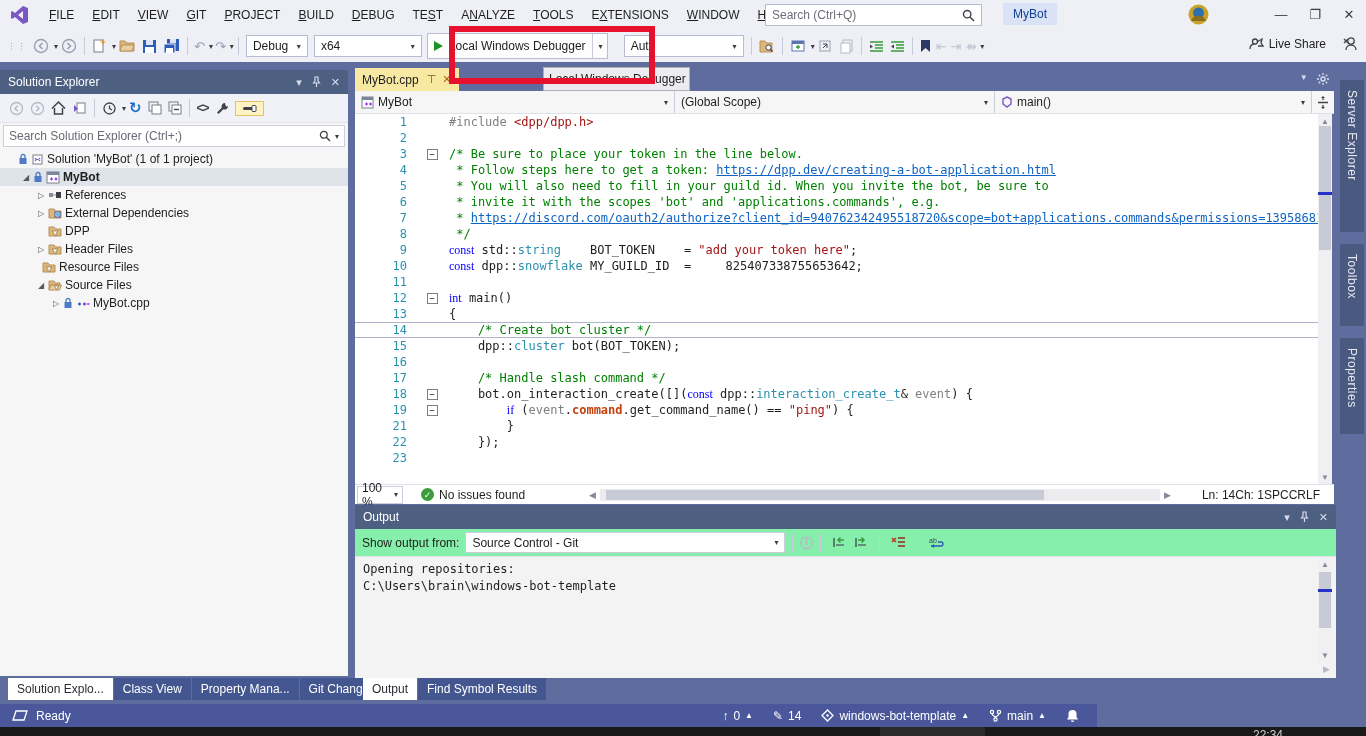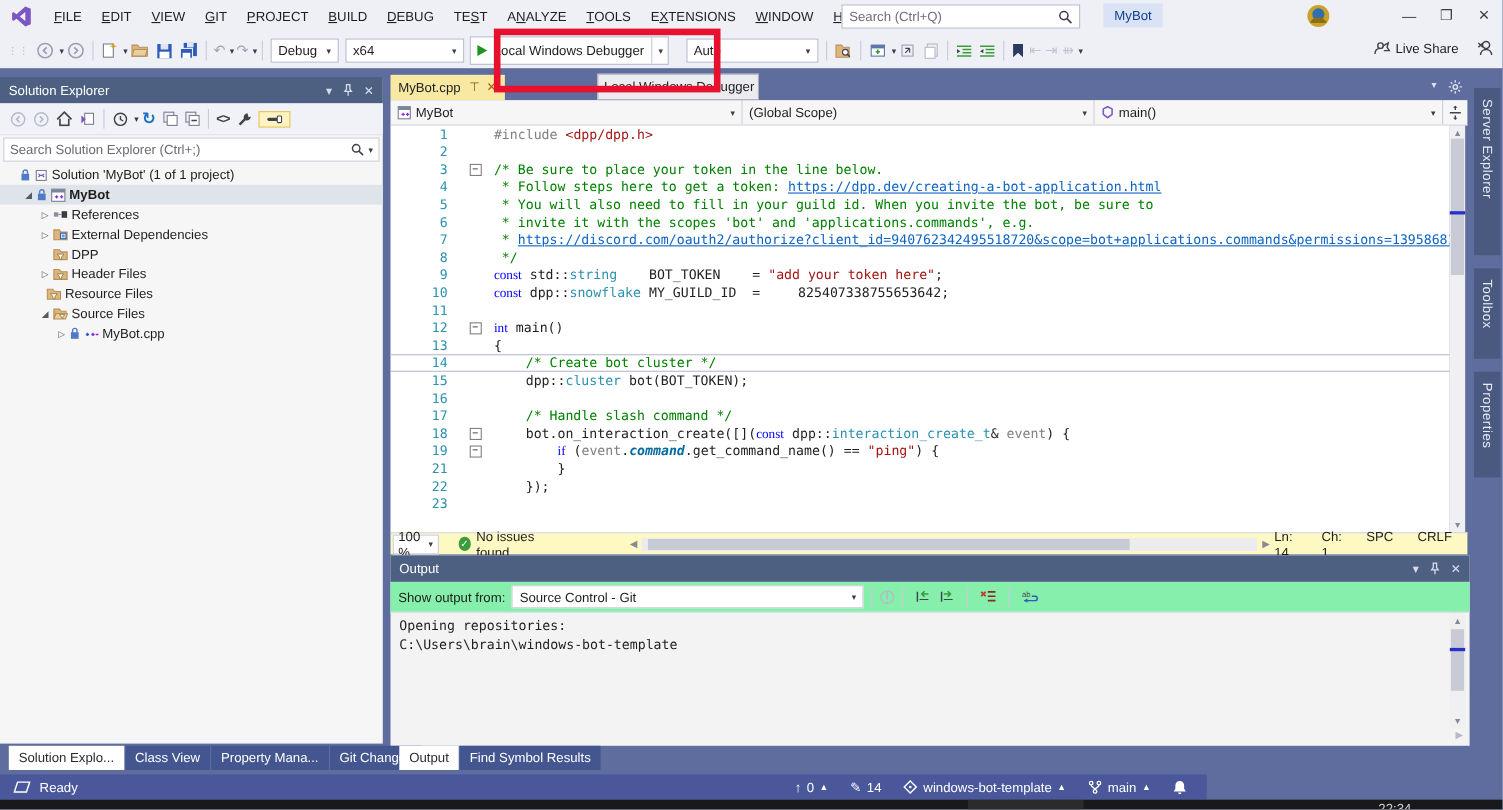--- a/index.html
+++ b/index.html
@@ -64,35 +64,35 @@
   .cl{height:16px;display:flex;align-items:center;font-family:"DejaVu Sans Mono","Liberation Mono",monospace;font-size:12px;line-height:16px;}
   .cl.cur{box-shadow:inset 0 1px 0 #afb4cc, inset 0 -1px 0 #afb4cc;}
   .cl .bpm{width:24px;flex:none;}
   .cl .ln{width:28px;flex:none;text-align:right;color:#2b91af;}
   .cl .gap{width:18px;flex:none;}
   .cl .fold{width:14px;flex:none;display:flex;align-items:center;justify-content:center;}
   .foldbox{width:11px;height:11px;border:1px solid #808080;background:#fff;color:#1e1e1e;font-size:9px;line-height:9px;text-align:center;box-sizing:border-box;}
   .cl pre{margin:0;padding-left:10px;font:inherit;white-space:pre;}
   .kw{color:#0000ff;font-family:Liberation Serif, serif;} .cm{color:#008000;} .str{color:#a31515;} .ty{color:#2b91af;}
   .pp{color:#808080;} .gy{color:#808080;} .num{color:#1e1e1e;margin-left:20px;} .pl{color:#1e1e1e;}
-  .bd{font-weight:bold;color:#0369a1;font-style:italic;}
+  .bd{font-weight:bold;color:#c2410c;}
   .lnk{color:#0e63c4;text-decoration:underline;}
   #vscroll{left:1318px;top:114px;width:14px;height:370px;background:#f0f0f2;}
   #vscroll .arr{height:14px;display:flex;align-items:center;justify-content:center;color:#868999;font-size:8px;}
   #vthumb{position:absolute;left:1px;top:12px;width:12px;height:124px;background:#c8cad6;}
   #vmark{position:absolute;left:0;top:78px;width:14px;height:3px;background:#2631c8;}
-  #ebar{left:355px;top:484px;width:979px;height:20px;background:#fef9c3;display:flex;align-items:center;border-top:1px solid #e0e1e8;box-sizing:border-box;}
+  #ebar{left:355px;top:484px;width:979px;height:20px;background:#ffffff;display:flex;align-items:center;border-top:1px solid #e0e1e8;box-sizing:border-box;}
   #zoombox{height:18px;background:#fff;border:1px solid #cccedb;display:flex;align-items:center;padding:0 4px;margin-left:2px;width:46px;box-sizing:border-box;}
   #zoombox .caret{margin-left:auto;}
   .okcheck{width:13px;height:13px;border-radius:50%;background:#3a9c3a;color:#fff;font-size:9px;display:flex;align-items:center;justify-content:center;margin:0 5px 0 18px;}
   #hscroll{display:flex;align-items:center;margin-left:60px;}
   #htrack{width:560px;height:12px;background:#ececee;position:relative;}
   #hthumb{position:absolute;left:6px;top:1px;width:438px;height:10px;background:#c8cad6;}
   .harr{color:#868999;font-size:9px;margin:0 4px;}
-  #epos{margin-left:auto;display:flex;gap:22px;padding-right:14px;color:#1e1e1e;}
+  #epos{margin-left:auto;display:flex;padding-right:14px;color:#1e1e1e;}
   
   #output{left:355px;top:505px;width:981px;height:173px;background:#f3f3f3;}
   #out-toolbar{height:27px;background:#86efac;display:flex;align-items:center;padding-left:7px;border-bottom:1px solid #dfe1ea;}
   #out-dd{width:320px;height:21px;background:#fff;border:1px solid #cccedb;display:flex;align-items:center;padding:0 6px;box-sizing:border-box;margin-left:6px;}
   #out-dd .caret{margin-left:auto;}
   #out-body{font-family:"DejaVu Sans Mono","Liberation Mono",monospace;font-size:12px;padding:4px 0 0 8px;color:#1e1e1e;}
   #out-body div{line-height:17px;}
   #oscroll{position:absolute;right:4px;top:53px;width:14px;height:104px;background:#f0f0f2;}
   #oscroll .arr{height:13px;display:flex;align-items:center;justify-content:center;color:#868999;font-size:8px;}
   #othumb{position:absolute;left:1px;top:14px;width:12px;height:56px;background:#c8cad6;}

